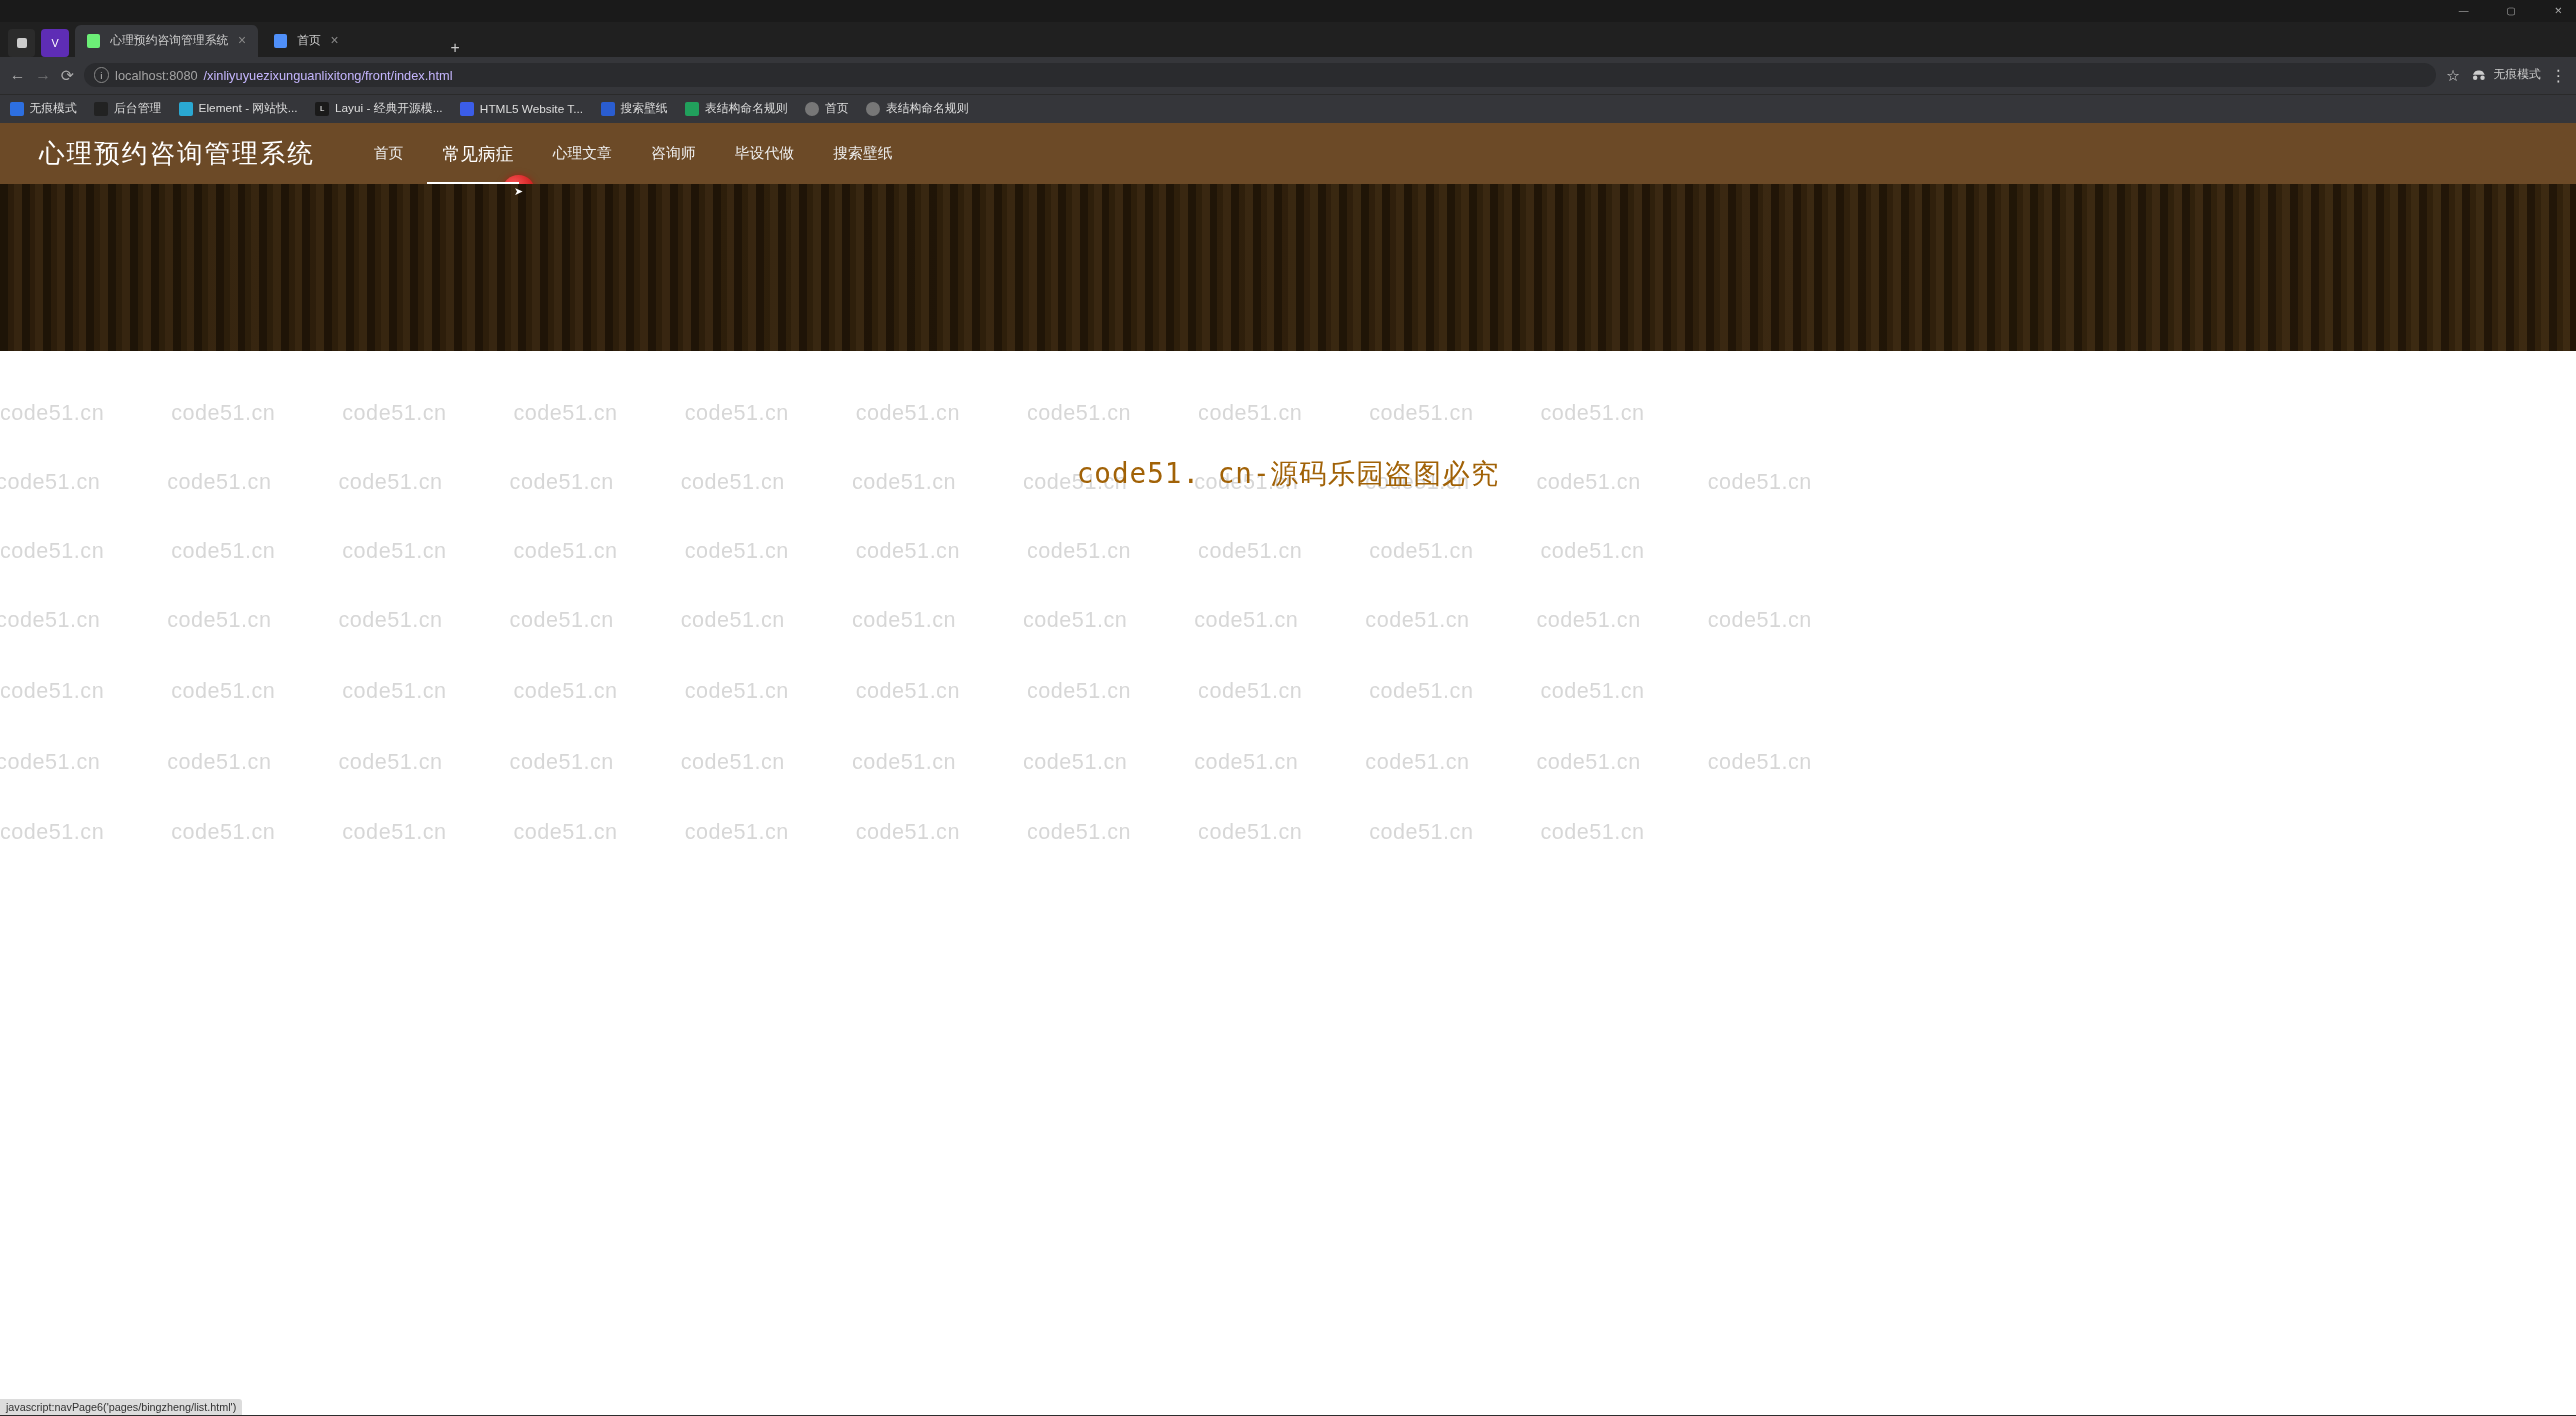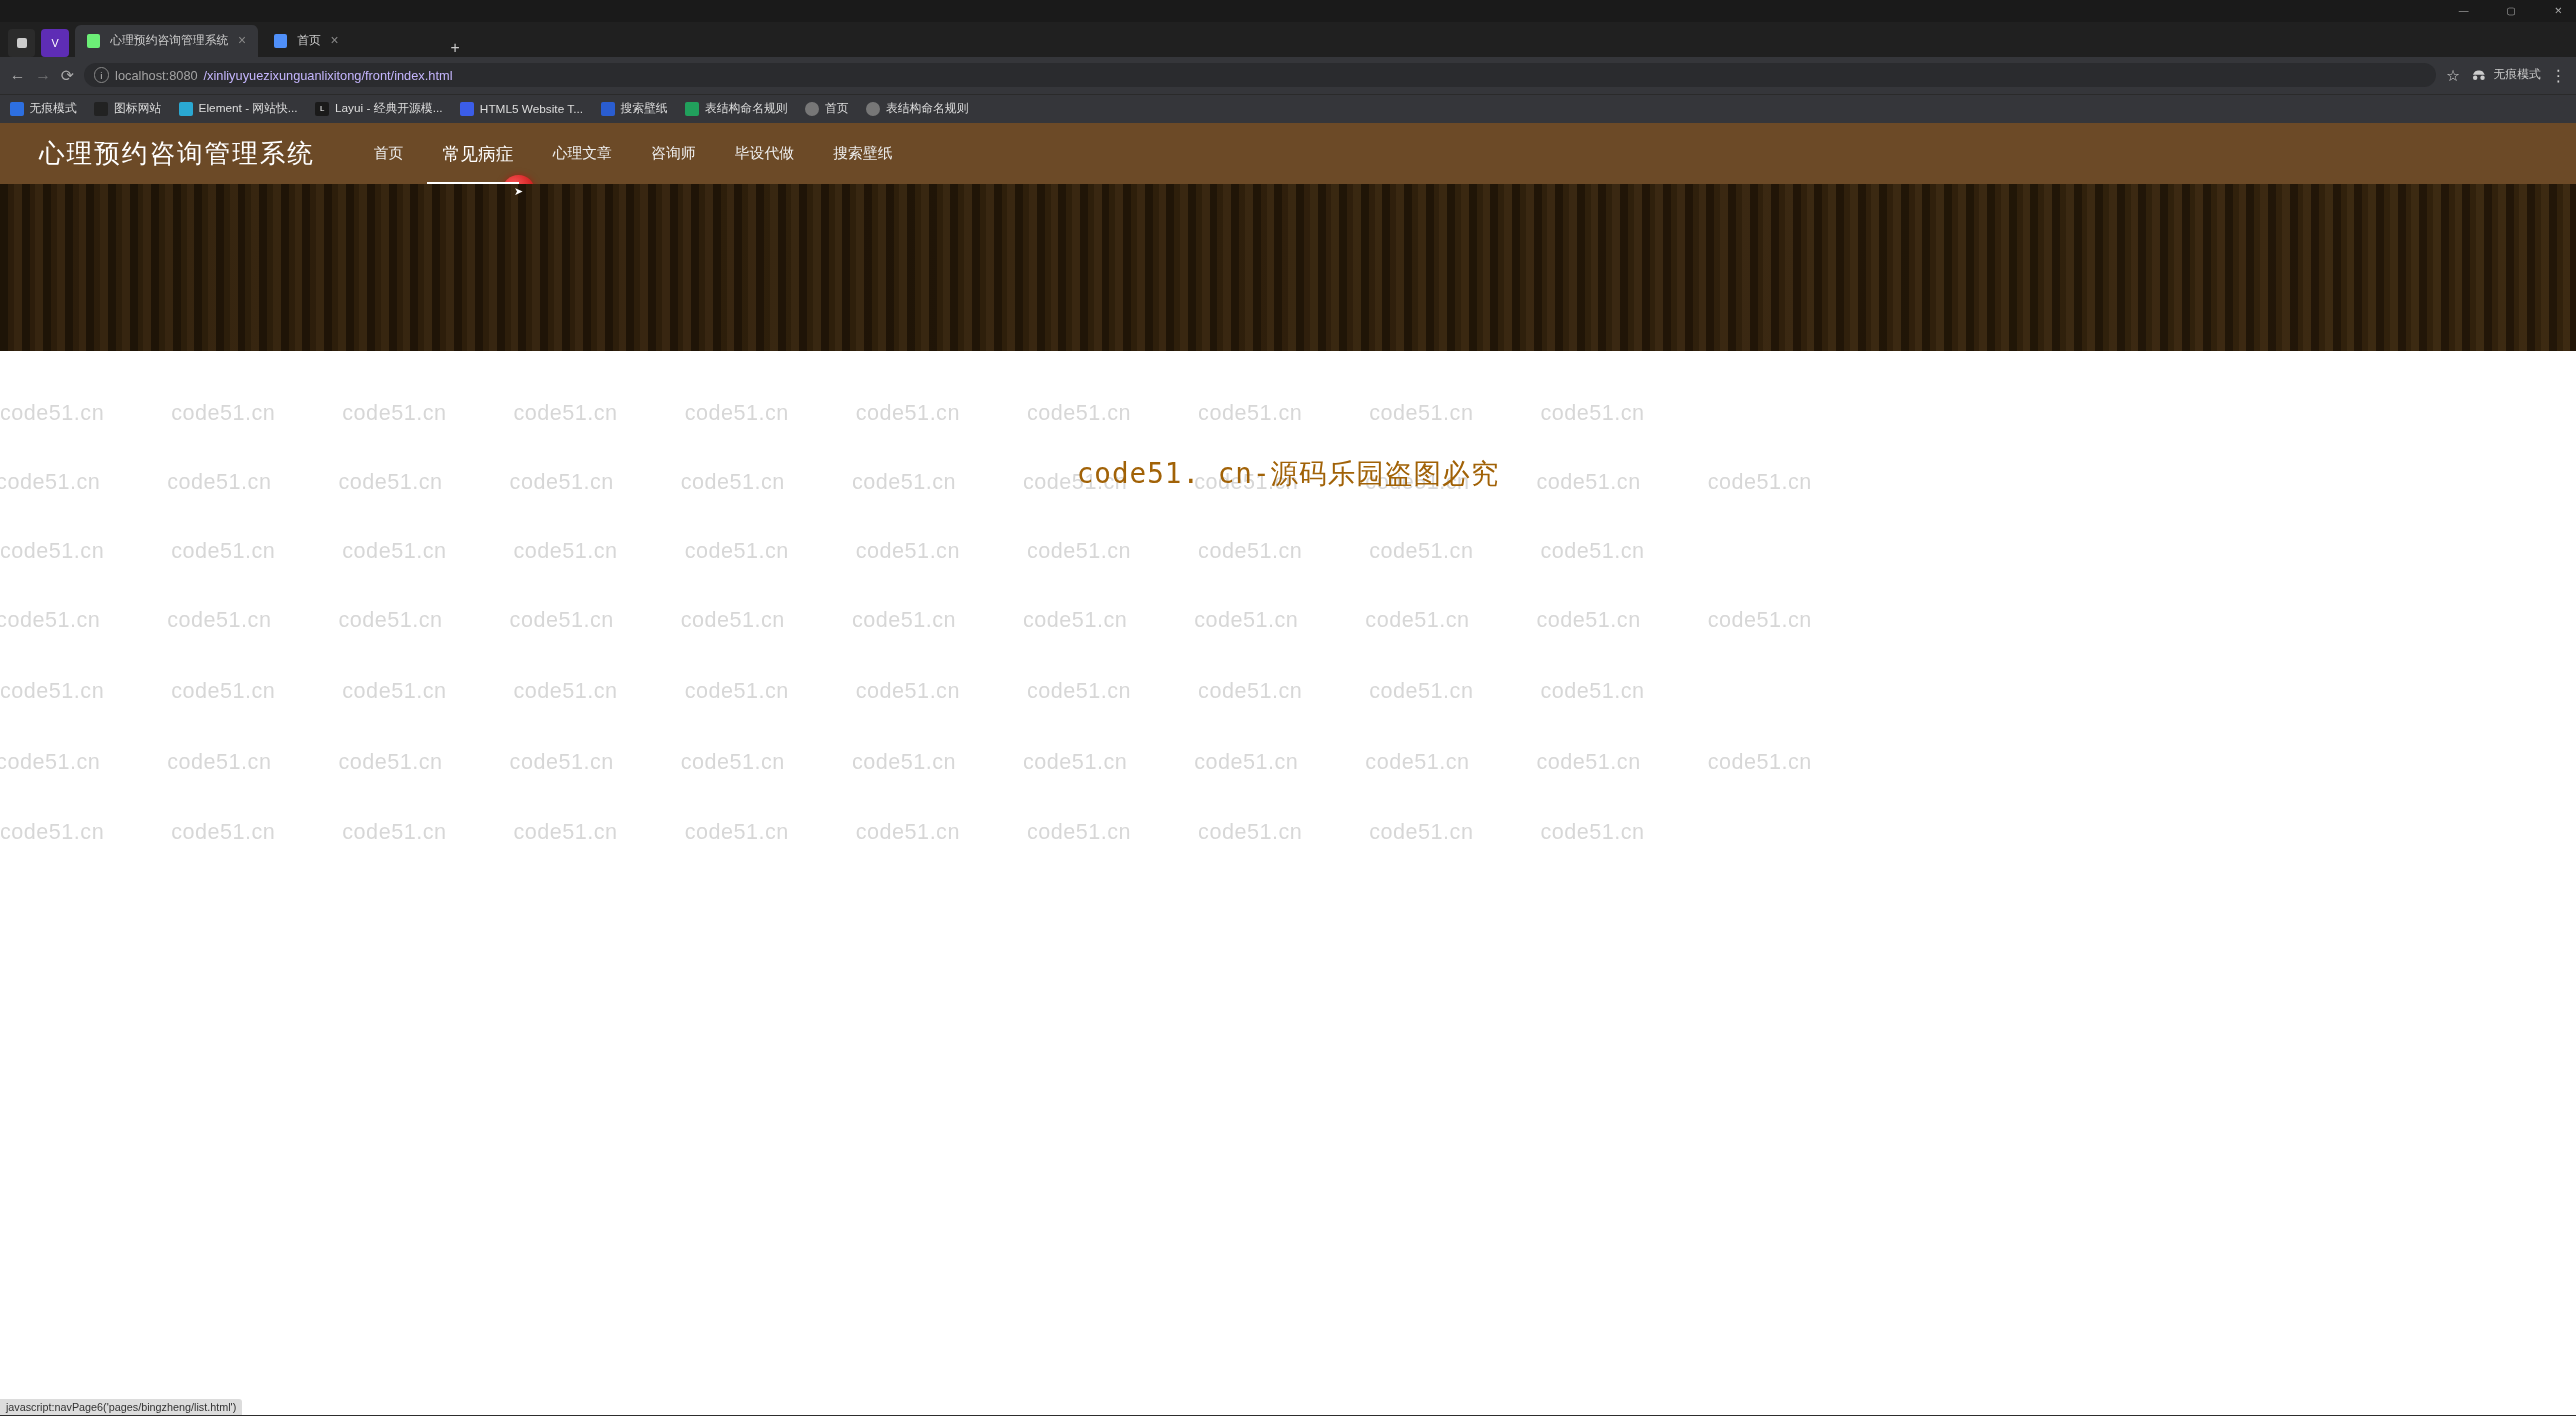--- a/index.html
+++ b/index.html
@@ -129,21 +129,21 @@
   <span class="menu-icon">⋮</span>
 </div>
 
 <div class="bookmarks">
   <div class="bm">
       <span class="bm-ico" style="background:#2d6fe0"></span>
       <span>无痕模式</span>
     </div>
   <div class="bm">
       <span class="bm-ico" style="background:#222"></span>
-      <span>图标网站</span>
+      <span>后台管理</span>
     </div>
   <div class="bm">
       <span class="bm-ico" style="background:#2aa8d2"></span>
       <span>Element - 网站快...</span>
     </div>
   <div class="bm">
       <span class="bm-ico" style="background:#1a1a1a;color:#fff;font-size:7.9px;line-height:13.8px;text-align:center">L</span>
       <span>Layui - 经典开源模...</span>
     </div>
   <div class="bm">

